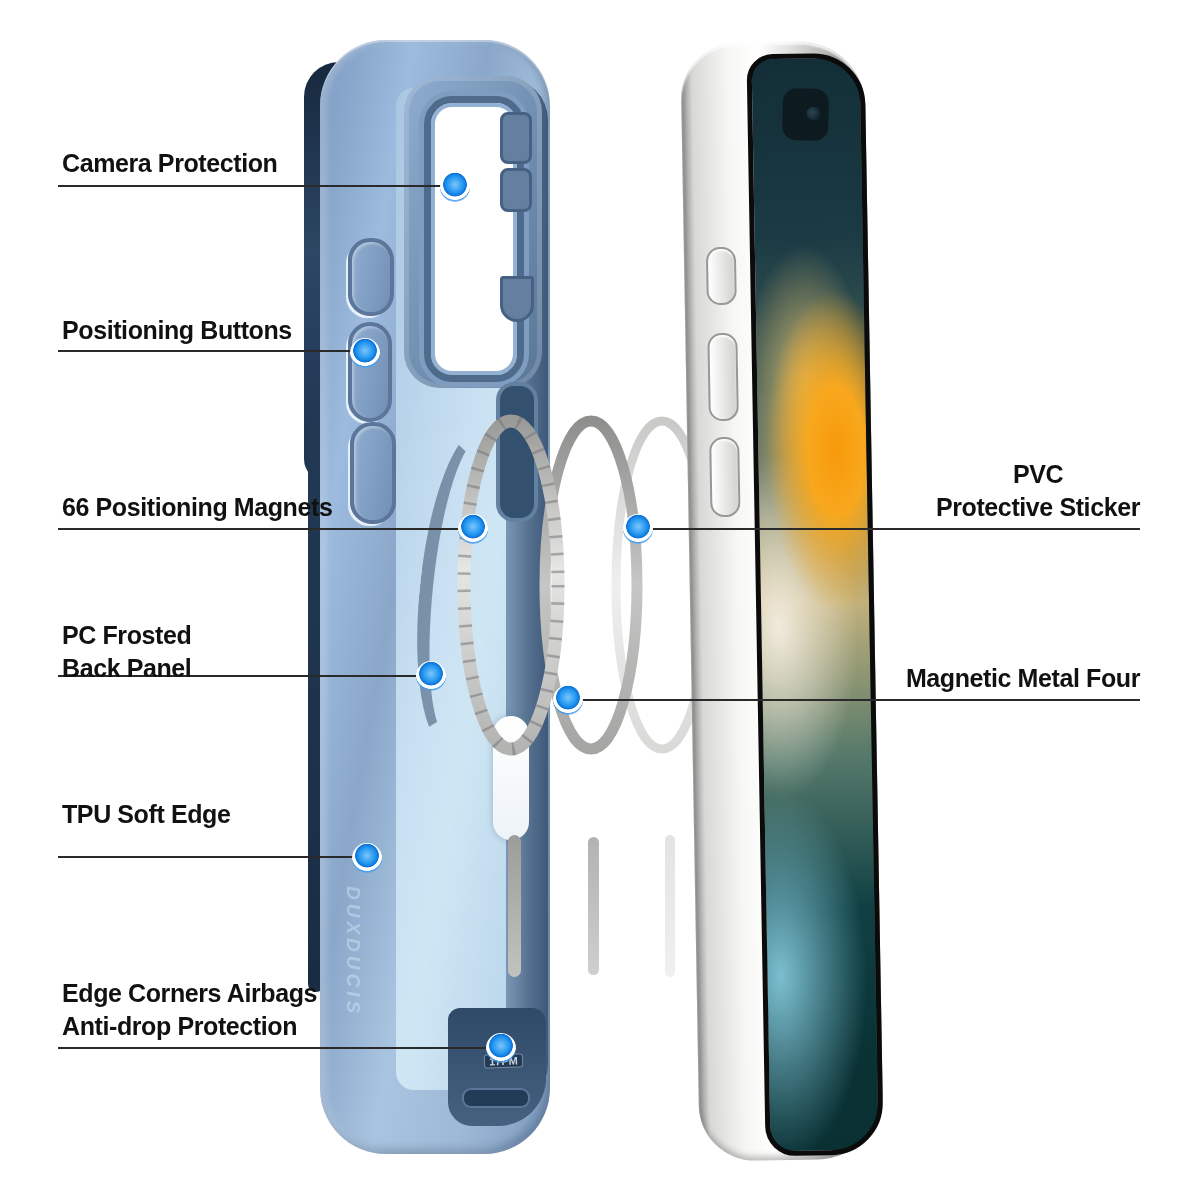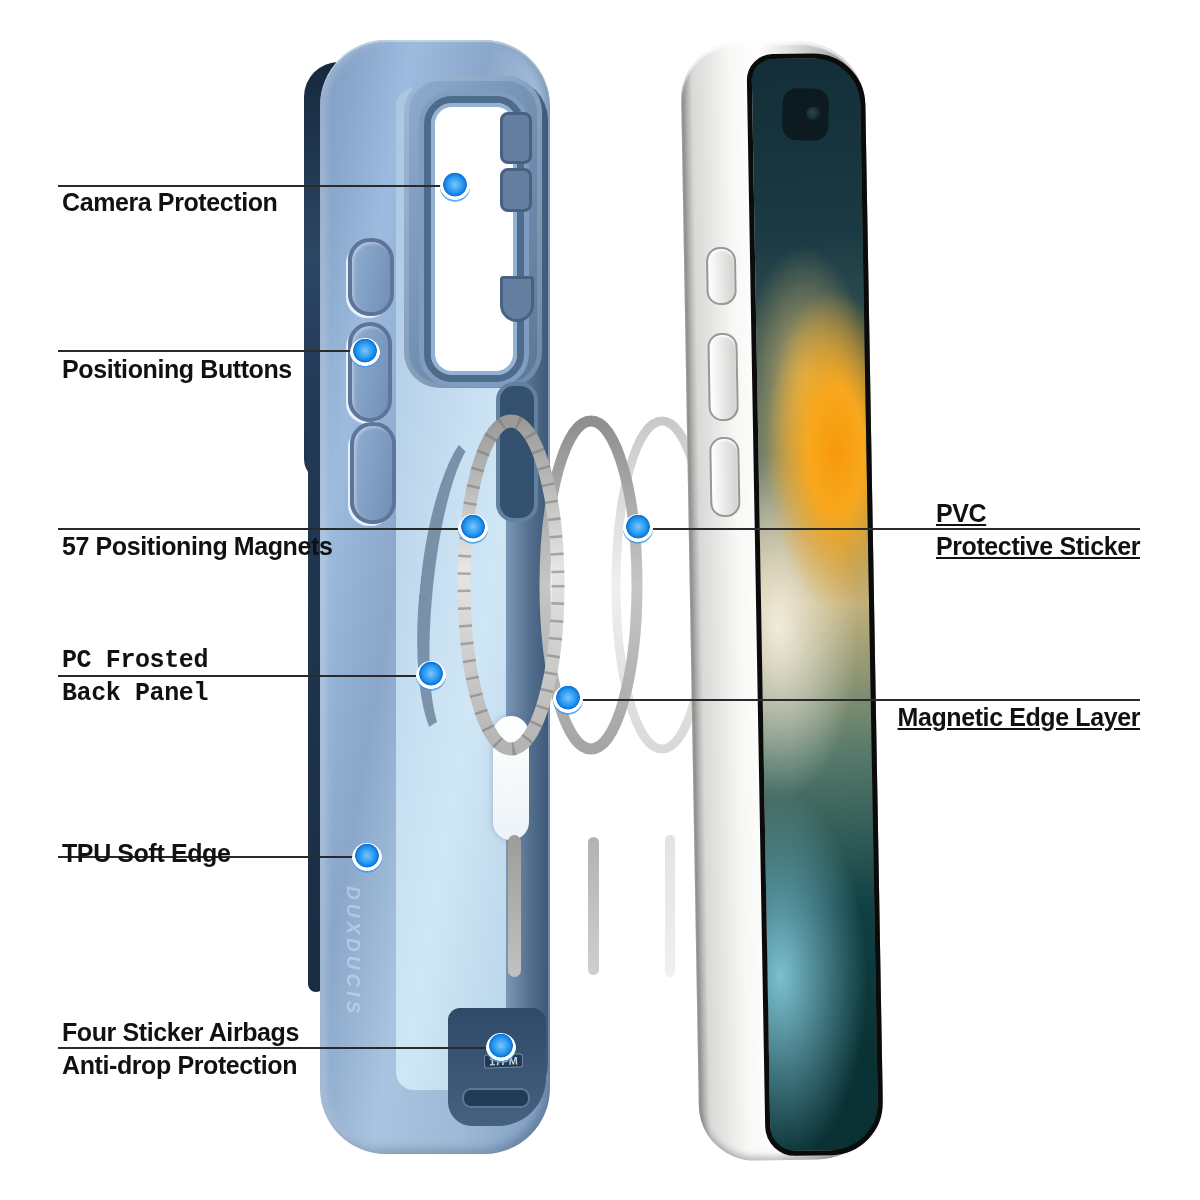--- a/index.html
+++ b/index.html
@@ -1,22 +1,22 @@
 <!DOCTYPE html>
 <html><head>
 <meta charset="utf-8">
 <style>
   html,body{margin:0;padding:0;background:#ffffff;}
   .stage{position:relative;width:1200px;height:1200px;background:#ffffff;overflow:hidden;
          font-family:"Liberation Sans",sans-serif;}
 
   
   .co-label{position:absolute;font-size:25px;font-weight:700;letter-spacing:-0.4px;
-            line-height:33px;color:#111111;white-space:pre-line;margin-top:39px;}
-  .co-label.right{text-align:left;text-decoration:underline;}
+            line-height:33px;color:#111111;white-space:pre-line;}
+  .co-label.right{text-align:center;}
   .co-line{position:absolute;height:2px;background:#2a2a2a;}
   .co-dot{position:absolute;width:30px;height:30px;border-radius:50%;
     background:radial-gradient(circle at 50% 42%,
       #7cc6f9 0%, #2196f0 36%, #0d72d8 50%,
       #ffffff 53%, #ffffff 65%,
       rgba(60,150,235,.85) 68%, rgba(100,180,245,.45) 82%, rgba(120,190,250,0) 100%);}
 
   
   .abs{position:absolute;}
   .case-dark-blob{left:304px;top:62px;width:52px;height:420px;
@@ -185,23 +185,23 @@
   <div class="co-dot" style="left:350px;top:338px;"></div>
   <div class="co-dot" style="left:458px;top:514px;"></div>
   <div class="co-dot" style="left:623px;top:514px;"></div>
   <div class="co-dot" style="left:416px;top:661px;"></div>
   <div class="co-dot" style="left:553px;top:685px;"></div>
   <div class="co-dot" style="left:352px;top:843px;"></div>
   <div class="co-dot" style="left:486px;top:1033px;"></div>
 
   <div class="co-label" style="left:62px;top:147px;">Camera Protection</div>
   <div class="co-label" style="left:62px;top:314px;">Positioning Buttons</div>
-  <div class="co-label" style="left:62px;top:491px;">57 Positioning Magnets</div>
-  <div class="co-label" style="left:62px;top:605px;font-family:Liberation Mono, monospace;">PC Frosted
+  <div class="co-label" style="left:62px;top:491px;">66 Positioning Magnets</div>
+  <div class="co-label" style="left:62px;top:619px;">PC Frosted
 Back Panel</div>
   <div class="co-label" style="left:62px;top:798px;">TPU Soft Edge</div>
-  <div class="co-label" style="left:62px;top:977px;">Four Sticker Airbags
+  <div class="co-label" style="left:62px;top:977px;">Edge Corners Airbags
 Anti-drop Protection</div>
   <div class="co-label right" style="right:60px;top:458px;">PVC
 Protective Sticker</div>
-  <div class="co-label right" style="right:60px;top:662px;">Magnetic Edge Layer</div>
+  <div class="co-label right" style="right:60px;top:662px;">Magnetic Metal Four</div>
 
 </div>
 
 </body></html>

